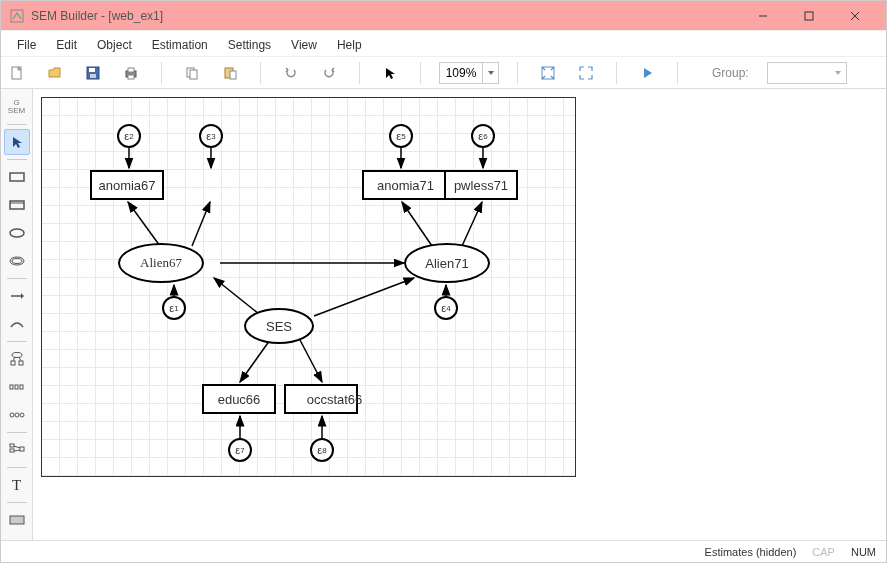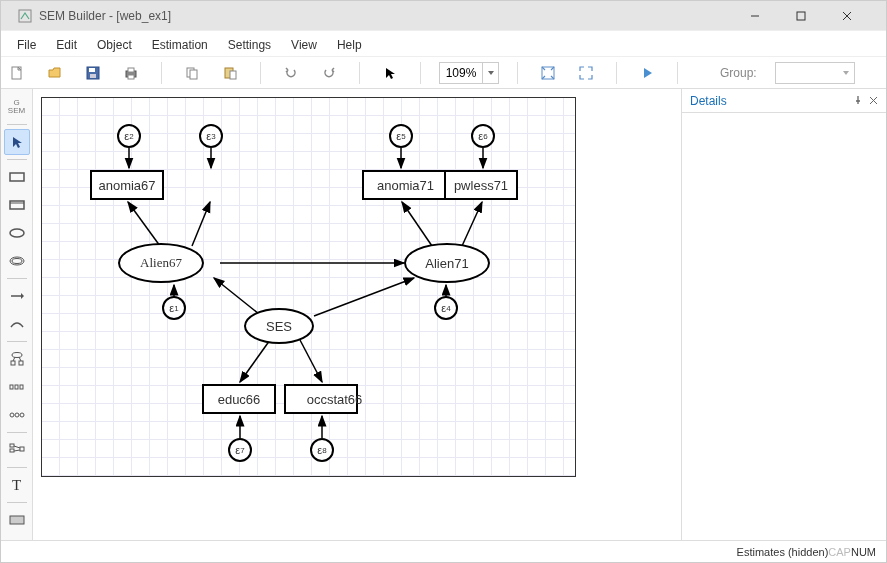--- a/index.html
+++ b/index.html
@@ -1,36 +1,36 @@
 <!DOCTYPE html>
 <html><head>
 <meta charset="utf-8">
 <style>
 * { box-sizing: border-box; margin: 0; padding: 0; }
 body { font-family: "Segoe UI", Tahoma, sans-serif; font-size: 12px; background: #fff; color: #333; width: 887px; height: 563px; overflow: hidden; border: 1px solid #ccc; display: flex; flex-direction: column; }
 
 
-.titlebar { height: 30px; display: flex; align-items: center; padding: 0 16px; background: #e5e5e5; border-bottom: 1px solid #eee; }
+.titlebar { height: 30px; display: flex; align-items: center; padding: 0 8px; background: #fca5a5; border-bottom: 1px solid #eee; }
 .titlebar .app-icon { width: 16px; height: 16px; margin-right: 6px; display: flex; align-items: center; justify-content: center; }
 .titlebar .title { flex: 1; color: #555; font-size: 12px; }
 .titlebar .win-btns { display: flex; }
 .titlebar .win-btn { width: 46px; height: 30px; display: flex; align-items: center; justify-content: center; color: #555; }
 
 
 .menubar { height: 26px; display: flex; align-items: flex-end; padding: 0 6px; border-bottom: 1px solid #eee; }
 .menubar .menu-item { padding: 4px 10px; cursor: default; }
 
 
 .toolbar { height: 32px; display: flex; align-items: center; padding: 0 4px; border-bottom: 1px solid #ddd; gap: 14px; }
 .toolbar .btn { width: 24px; height: 24px; display: flex; align-items: center; justify-content: center; border: 1px solid transparent; border-radius: 2px; }
 .toolbar .sep { width: 1px; height: 22px; background: #ddd; margin: 0 4px; }
 .toolbar .zoom { display: flex; align-items: center; border: 1px solid #ccc; height: 22px; }
 .toolbar .zoom input { width: 42px; border: none; text-align: center; font-size: 12px; outline: none; }
 .toolbar .zoom .dd { width: 16px; display: flex; align-items: center; justify-content: center; border-left: 1px solid #ccc; height: 100%; }
-.toolbar .group-lbl { margin-left: 24px; color: #888; font-size: 12px; text-align: center; }
+.toolbar .group-lbl { margin-left: 16px; color: #888; font-size: 12px; text-align: center; }
 .toolbar .group-sel { border: 1px solid #ccc; width: 80px; height: 22px; display: flex; align-items: center; justify-content: flex-end; padding: 0 4px; color: #888; margin-left: 4px; }
 
 
 .main { flex: 1; display: flex; overflow: hidden; }
 .tool-palette { width: 32px; background: #f8f8f8; border-right: 1px solid #ddd; display: flex; flex-direction: column; align-items: center; padding-top: 4px; }
 .tool-palette .tool { width: 26px; height: 26px; margin: 1px 0; display: flex; align-items: center; justify-content: center; border: 1px solid transparent; border-radius: 2px; }
 .tool-palette .tool.selected { background: #d0e4fc; border-color: #a0c4f0; }
 .tool-palette .hr { width: 20px; height: 1px; background: #ccc; margin: 3px 0; }
 
 .canvas-wrap { flex: 1; position: relative; overflow: hidden; background: #fff; padding: 8px; }
@@ -47,21 +47,21 @@
 .canvas .node-oval { position: absolute; border: 2px solid #000; background: #fff; border-radius: 50%; display: flex; align-items: center; justify-content: center; font-size: 13px; font-weight: 500; }
 .canvas .node-circ { position: absolute; border: 2px solid #000; background: #fff; border-radius: 50%; display: flex; align-items: center; justify-content: center; font-size: 11px; }
 .canvas .node-circ sub { font-size: 8px; vertical-align: sub; }
 
 
 .details { width: 205px; border-left: 1px solid #ddd; background: #fff; display: flex; flex-direction: column; }
 .details .hdr { height: 24px; display: flex; align-items: center; padding: 0 8px; border-bottom: 1px solid #ddd; color: #1a6fb8; font-size: 12px; justify-content: space-between; }
 .details .hdr .ctrls { display: flex; gap: 6px; color: #666; }
 
 
-.statusbar { height: 22px; border-top: 1px solid #ddd; display: flex; align-items: center; justify-content: flex-end; padding: 0 10px; gap: 0; font-size: 11px; }
+.statusbar { height: 22px; border-top: 1px solid #ddd; display: flex; align-items: center; justify-content: flex-end; padding: 0 10px; gap: 16px; font-size: 11px; }
 .statusbar .dim { color: #bbb; }
 
 svg { overflow: visible; }
 </style>
 </head>
 <body>
 
 <div class="titlebar">
   <span class="app-icon">
     <svg width="14" height="14" viewBox="0 0 14 14">
@@ -321,33 +321,19 @@
         <div class="node-circ" style="left: 157px; top: 26px; width: 24px; height: 24px;">ε<sub>3</sub></div>
         <div class="node-circ" style="left: 347px; top: 26px; width: 24px; height: 24px;">ε<sub>5</sub></div>
         <div class="node-circ" style="left: 429px; top: 26px; width: 24px; height: 24px;">ε<sub>6</sub></div>
         <div class="node-circ" style="left: 120px; top: 198px; width: 24px; height: 24px;">ε<sub>1</sub></div>
         <div class="node-circ" style="left: 392px; top: 198px; width: 24px; height: 24px;">ε<sub>4</sub></div>
         <div class="node-circ" style="left: 186px; top: 340px; width: 24px; height: 24px;">ε<sub>7</sub></div>
         <div class="node-circ" style="left: 268px; top: 340px; width: 24px; height: 24px;">ε<sub>8</sub></div>
       </div>
   </div>
 
-  <div class="details">
-    <div class="hdr">
-      <span>Details</span>
-      <span class="ctrls">
-        <span><svg width="10" height="10">
-              <path d="M5 1 L5 6 M3 6 L7 6 M5 6 L5 9" stroke="#666" stroke-width="1.3" fill="none"></path>
-            </svg></span>
-        <span><svg width="9" height="9">
-              <line x1="1" y1="1" x2="8" y2="8" stroke="#666"></line>
-              <line x1="8" y1="1" x2="1" y2="8" stroke="#666"></line>
-            </svg></span>
-      </span>
-    </div>
-  </div>
 </div>
 
 <div class="statusbar">
   <span>Estimates (hidden)</span>
   <span class="dim">CAP</span>
   <span>NUM</span>
 </div>
 
 </body></html>

